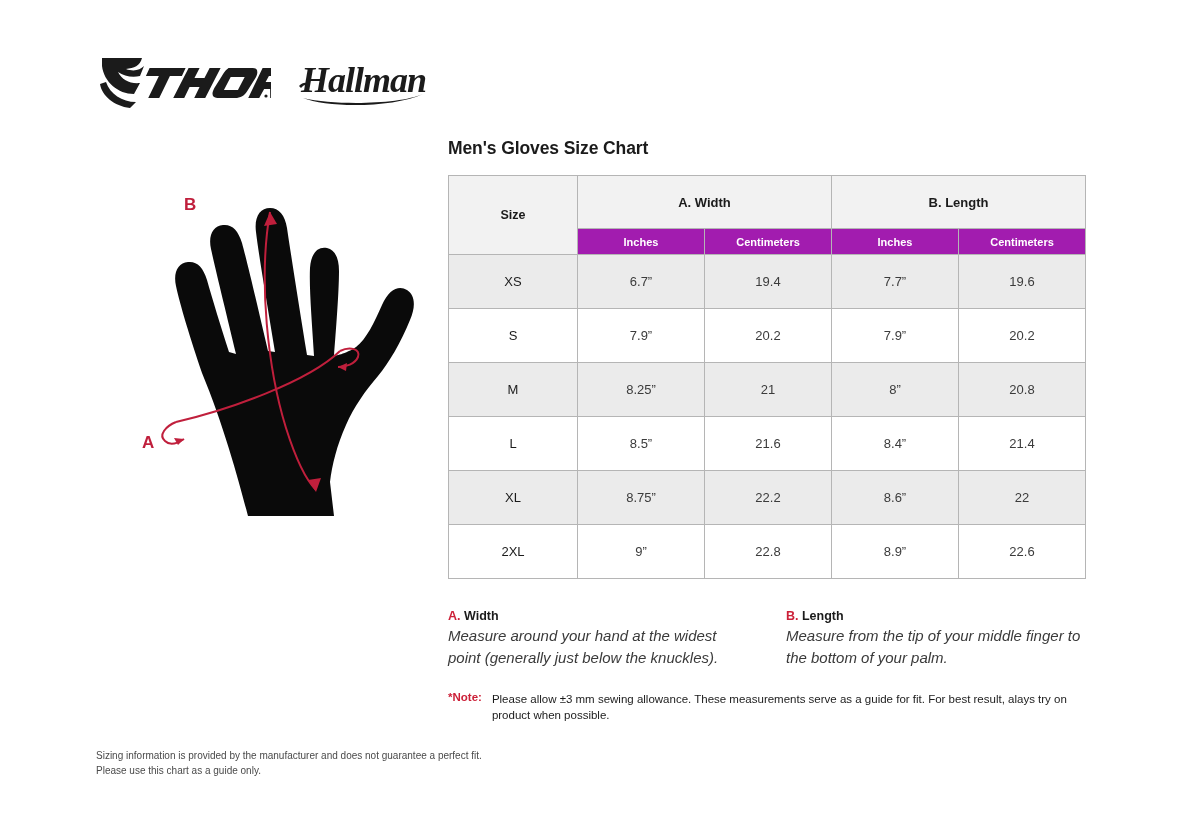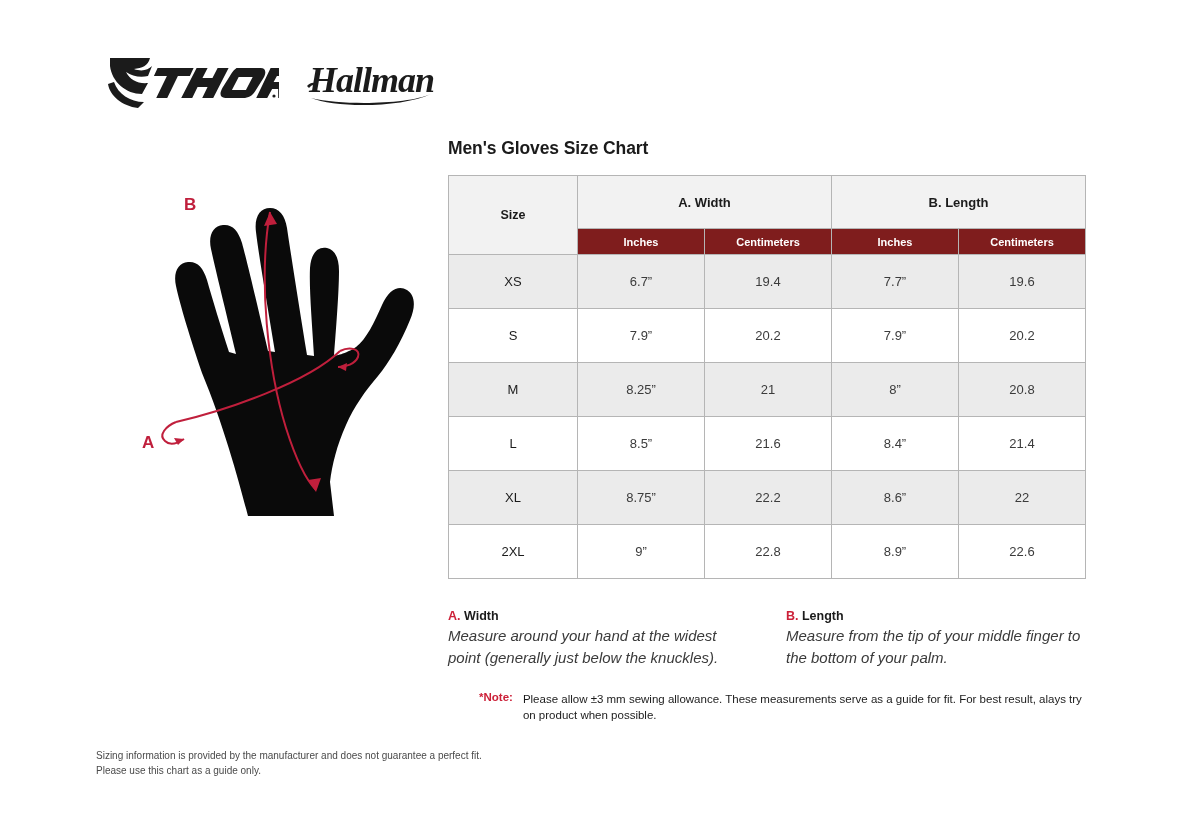--- a/index.html
+++ b/index.html
@@ -13,21 +13,21 @@
     height: 820px;
     position: relative;
     font-family: "Liberation Sans", sans-serif;
     color: #1a1a1a;
     overflow: hidden;
   }
 
   
   #logo-bar {
     position: absolute;
-    left: 104px;
+    left: 96px;
     top: 52px;
     height: 62px;
     display: flex;
     align-items: center;
     gap: 26px;
   }
   #thor-logo { display: block; }
   #hallman-logo { display: block; }
 
   
@@ -77,21 +77,21 @@
     height: 76px;
   }
   th.grp-head {
     background: #f2f2f2;
     font-size: 13px;
     font-weight: bold;
     color: #1b1b1b;
     height: 48px;
   }
   th.unit-head {
-    background: #7f1d1d;
+    background: #a21caf;
     color: #ffffff;
     font-size: 11px;
     font-weight: bold;
     height: 22px;
     border-left: 1px solid #b5b5b5;
     border-right: 1px solid #b5b5b5;
     border-top: 1px solid #b5b5b5;
     border-bottom: 1px solid #b5b5b5;
   }
   td.size-cell {
@@ -144,21 +144,20 @@
     display: flex;
     gap: 10px;
   }
   #note-label {
     color: #cc2038;
     font-size: 11.5px;
     font-weight: bold;
     white-space: nowrap;
     flex: 0 0 auto;
     padding-top: 0px;
-    margin-left: 31px;
   }
   #note-text {
     font-size: 11.5px;
     line-height: 16px;
     font-weight: normal;
     color: #1b1b1b;
     width: 592px;
   }
 
   

